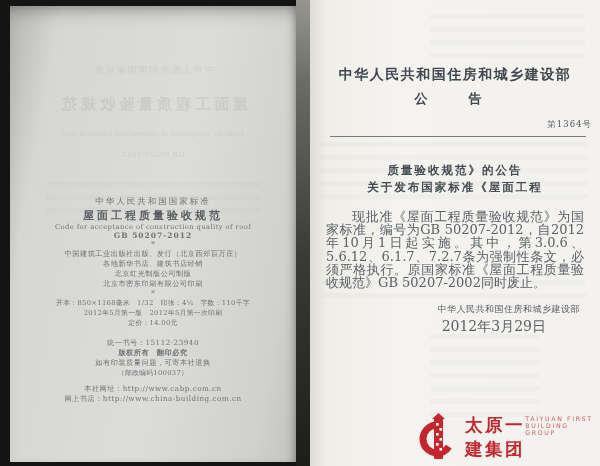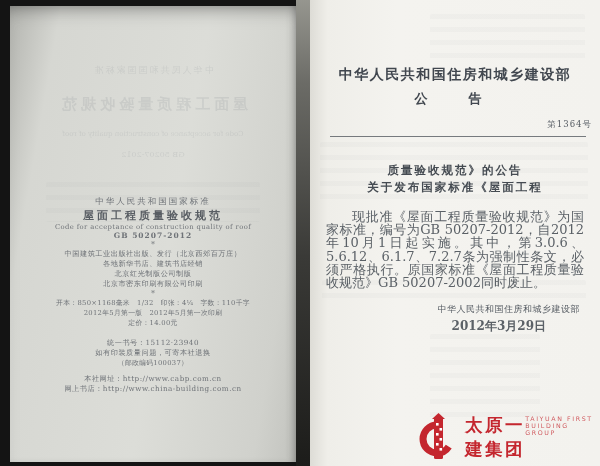--- a/index.html
+++ b/index.html
@@ -50,22 +50,22 @@
     font-size:13px;font-weight:bold;letter-spacing:14px;color:#41474f;}
   .ann-number{left:318px;top:119px;width:274px;text-align:right;font-size:8.5px;letter-spacing:1px;}
   .ann-rule{left:330px;top:136px;width:256px;height:0;border-top:1.4px solid #4c5158;opacity:.75;}
   .ann-title{left:318px;top:162px;width:274px;text-align:center;
     font-size:11.5px;font-weight:bold;letter-spacing:2px;line-height:17px;color:#454b52;}
   .ann-body{left:326px;top:210px;width:258px;font-size:13px;line-height:13.2px;
     text-align:justify;color:#5b6167;}
   .ann-body p{margin:0;text-indent:2em;}
   .ann-sign{left:326px;top:303px;width:258px;text-align:right;font-size:9px;
     letter-spacing:.5px;color:#555b62;padding-right:4px;box-sizing:border-box;}
-  .ann-date{left:326px;top:318px;width:258px;text-align:right;font-size:12px;
-    color:#5b6167;padding-right:38px;box-sizing:border-box;font-weight:bold;}
+  .ann-date{left:326px;top:318px;width:258px;text-align:right;font-size:14px;
+    color:#5b6167;padding-right:38px;box-sizing:border-box;}
   
   .wm{left:418px;top:408px;width:182px;height:58px;display:flex;align-items:center;}
   .wm-logo{width:40px;height:48px;margin-right:7px;flex:0 0 auto;}
   .wm-text{display:flex;}
   .wm-cn{font-size:17.5px;letter-spacing:2.5px;font-weight:bold;
     font-family:"DejaVu Sans","Liberation Sans",sans-serif;}
   .wm-en{font-size:6.3px;letter-spacing:1.6px;margin-top:2px;
     font-family:"DejaVu Sans","Liberation Sans",sans-serif;opacity:.75;}
   
   .left-page,.right-page{text-rendering:optimizeLegibility;}
@@ -94,20 +94,21 @@
     <div class="c-star">*</div>
     <div class="c-line">中国建筑工业出版社出版、发行（北京西郊百万庄）</div>
     <div class="c-line">各地新华书店、建筑书店经销</div>
     <div class="c-line">北京红光制版公司制版</div>
     <div class="c-line">北京市密东印刷有限公司印刷</div>
     <div class="c-star">*</div>
     <div class="c-line-sm">开本：850×1168毫米　1/32　印张：4¼　字数：110千字</div>
     <div class="c-line-sm">2012年5月第一版　2012年5月第一次印刷</div>
     <div class="c-line-sm">定价：14.00元</div>
     <div class="c-line" style="margin-top:10px;">统一书号：15112·23940</div>
+    <div class="c-line" style="font-weight:bold;">版权所有　翻印必究</div>
     <div class="c-line">如有印装质量问题，可寄本社退换</div>
     <div class="c-line-sm">（邮政编码100037）</div>
     <div class="c-line" style="margin-top:6px;">本社网址：http://www.cabp.com.cn</div>
     <div class="c-line">网上书店：http://www.china-building.com.cn</div>
   </div>
 </div>
 
 <div class="abs gutter"></div>
 
 <div class="abs right-page soft"></div>

